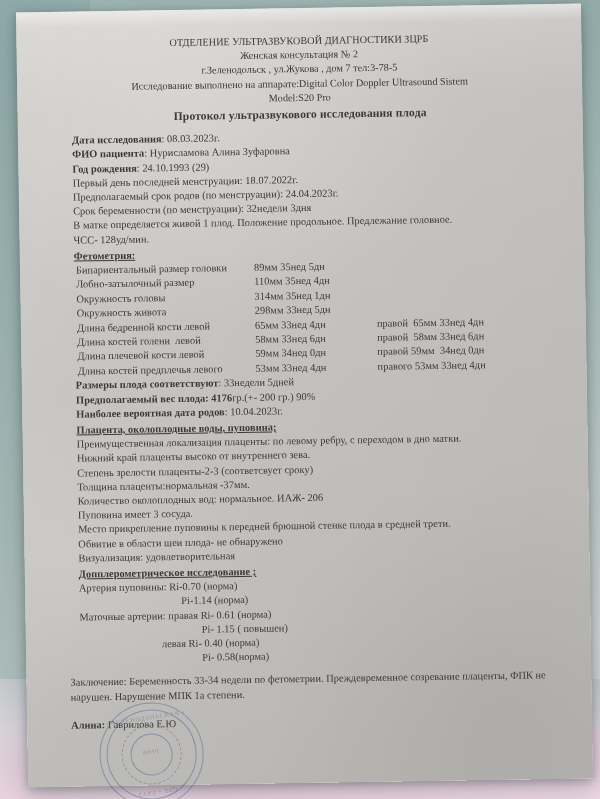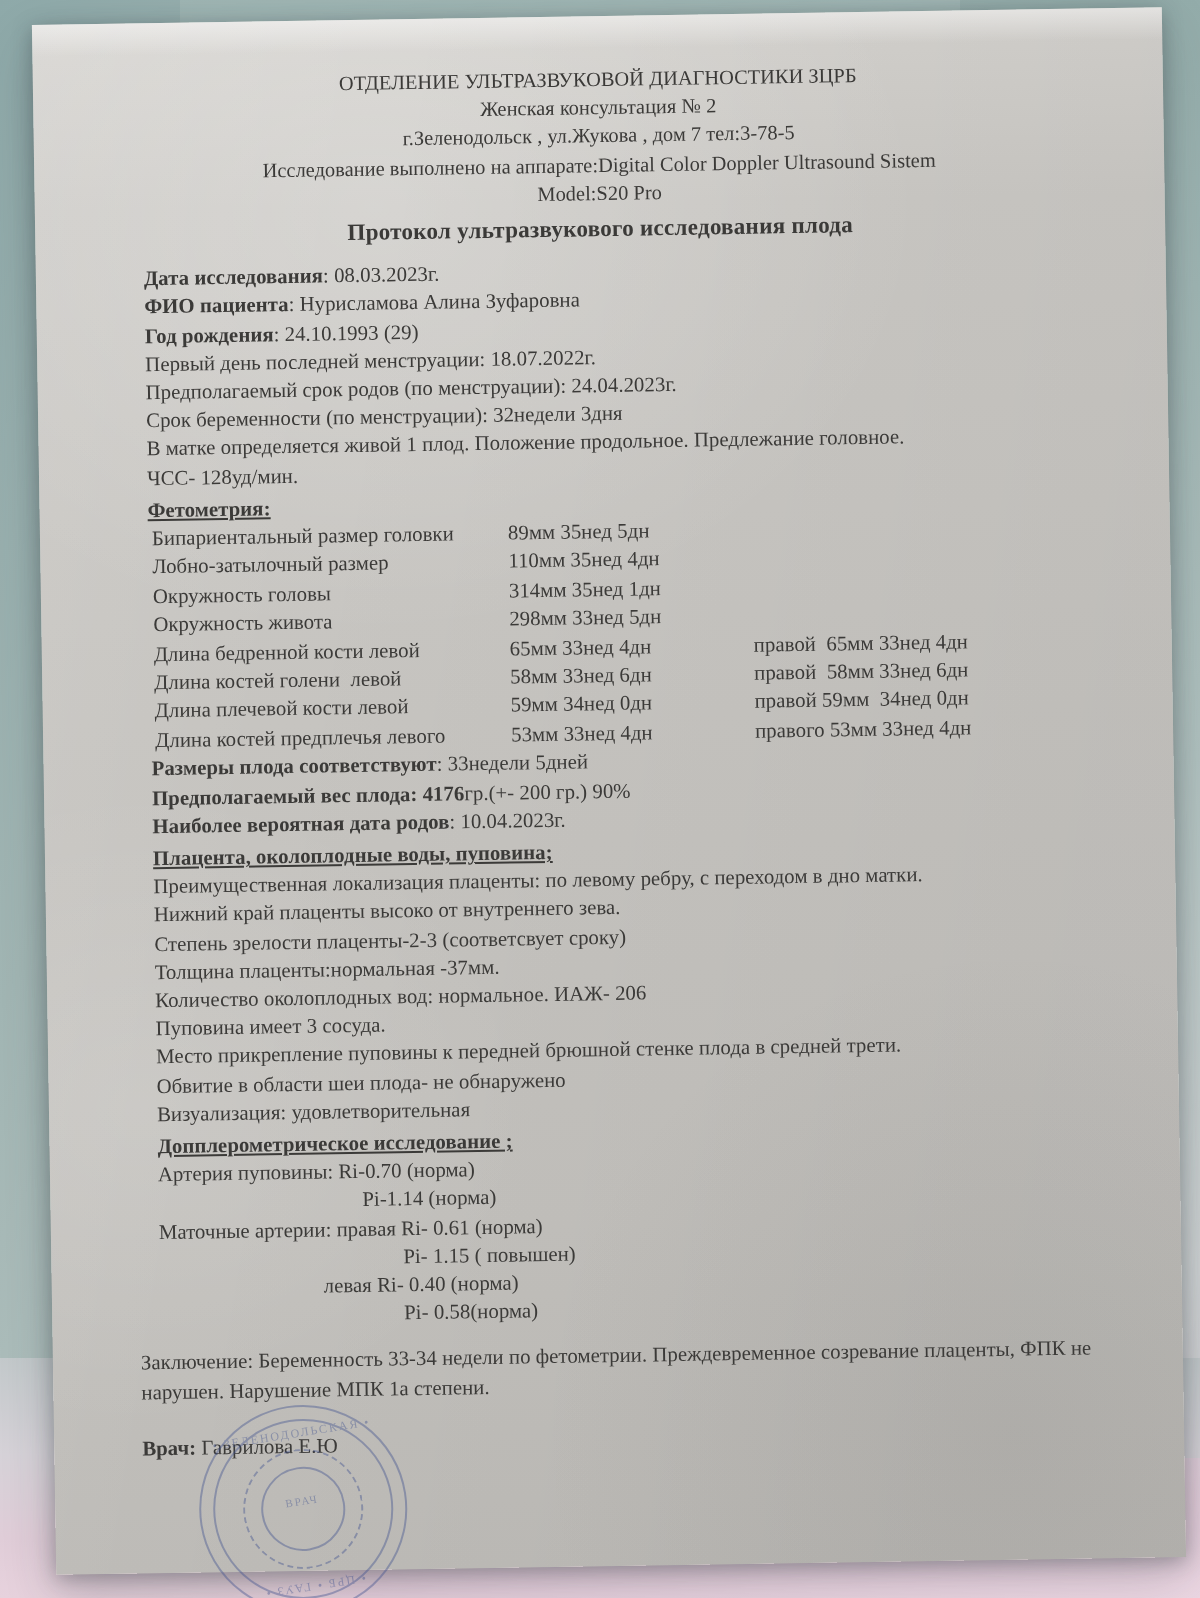--- a/index.html
+++ b/index.html
@@ -271,21 +271,21 @@
       <div class="sec-title">Допплерометрическое исследование ;</div>
       <div class="row-head">Артерия пуповины: Ri-0.70 (норма)</div>
       <div class="dop-ind1">Pi-1.14 (норма)</div>
       <div class="row-head">Маточные артерии: правая Ri- 0.61 (норма)</div>
       <div class="dop-ind2">Pi- 1.15 ( повышен)</div>
       <div class="dop-ind3">левая   Ri- 0.40 (норма)</div>
       <div class="dop-ind2">Pi- 0.58(норма)</div>
 
       <div class="concl"><span class="b">Заключение:</span><span> Беременность 33-34 недели по фетометрии. Преждевременное созревание плаценты, ФПК не нарушен. Нарушение МПК 1а степени.</span></div>
 
-      <div class="doctor"><span>Врач:</span><span class="nm"> Гаврилова Е.Ю</span></div>
+      <div class="doctor"><span>Алина:</span><span class="nm"> Гаврилова Е.Ю</span></div>
 
     </div>
 
     <div id="stamp">
       <div class="ring r1"></div>
       <div class="ring r2"></div>
       <div class="ring r3"></div>
       <div class="ring r4"></div>
       <div class="stamp-text">
         <div class="st-top">• ЗЕЛЕНОДОЛЬСКАЯ •</div>

